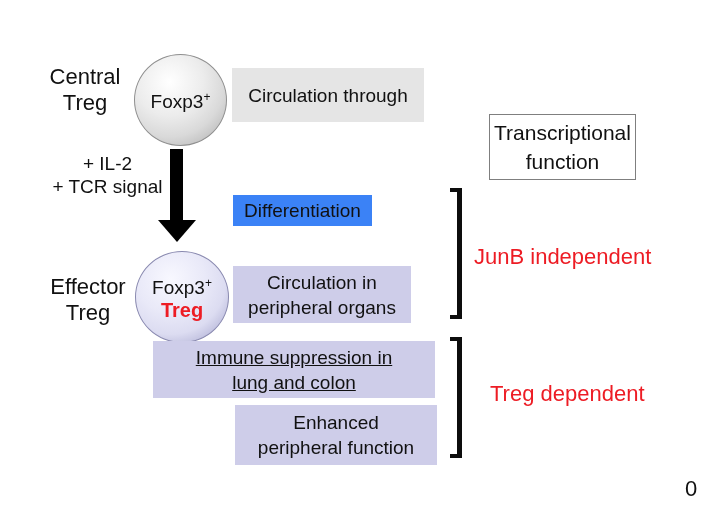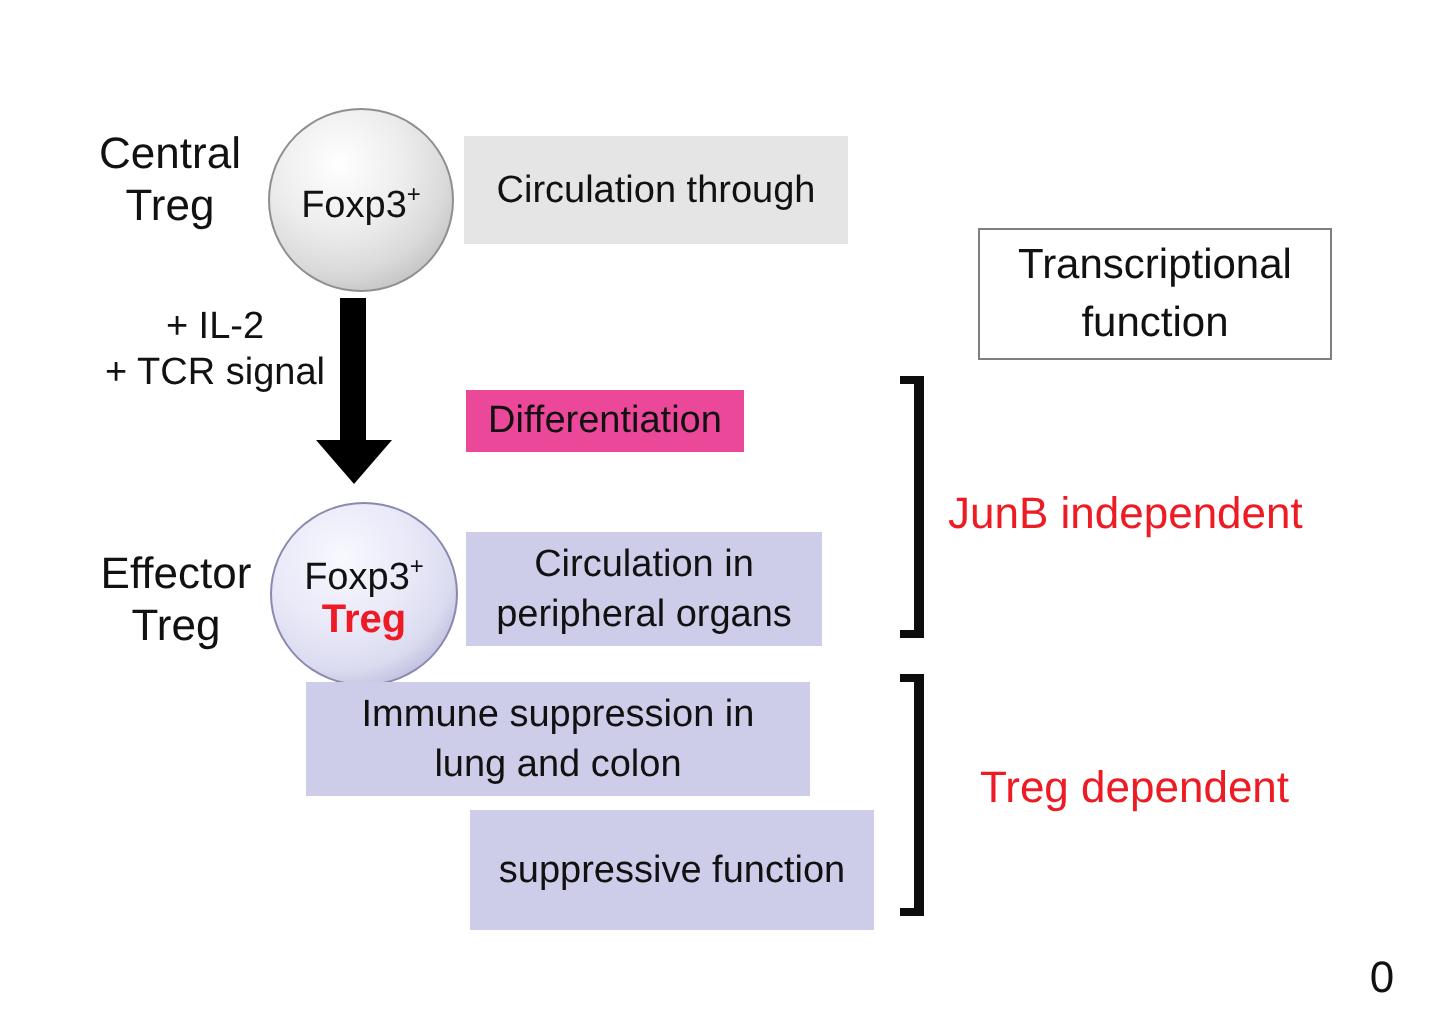--- a/index.html
+++ b/index.html
@@ -46,24 +46,24 @@
     flex-direction: column;
     justify-content: center;
     align-items: center;
     text-align: center;
     font-size: 19px;
     line-height: 25px;
     color: #111;
     box-sizing: border-box;
   }
   .box-gray     { background: #e5e5e5; }
-  .box-teal     { background: #ec4899; }
+  .box-teal     { background: #3b82f6; }
   .box-lavender { background: #cecde9; }
   .program-box {
-    left: 489px; top: 114px; width: 177px; height: 66px;
+    left: 489px; top: 114px; width: 147px; height: 66px;
     background: #ffffff;
     border: 1px solid #7f7f7f;
     font-size: 21px;
     line-height: 29px;
   }
   .signal-txt {
     left: 35px; top: 152px; width: 145px;
     font-size: 19px; line-height: 23px;
     text-align: center; color: #111;
   }
@@ -145,27 +145,28 @@
   </div>
 
   <div class="abs flowbox box-lavender" style="left:233px; top:266px; width:178px; height:57px;">
     <div>Circulation in</div>
     <div>peripheral organs</div>
   </div>
 
   <div class="abs bracket bracket-1"></div>
   <div class="abs red-note note-1">JunB independent</div>
 
-  <div class="abs flowbox box-lavender" style="left:153px; top:341px; width:252px; height:57px;">
+  <div class="abs flowbox box-lavender" style="left:153px; top:341px; width:282px; height:57px;text-decoration:underline;">
     <div>Immune suppression in</div>
     <div>lung and colon</div>
   </div>
 
   <div class="abs flowbox box-lavender" style="left:235px; top:405px; width:202px; height:60px;">
-    <div>suppressive function</div>
+    <div>Enhanced</div>
+    <div>peripheral function</div>
   </div>
 
   <div class="abs bracket bracket-2"></div>
   <div class="abs red-note note-2">Treg dependent</div>
 
   <div class="abs slide-number">0</div>
 
 </div>
 
 </body></html>

